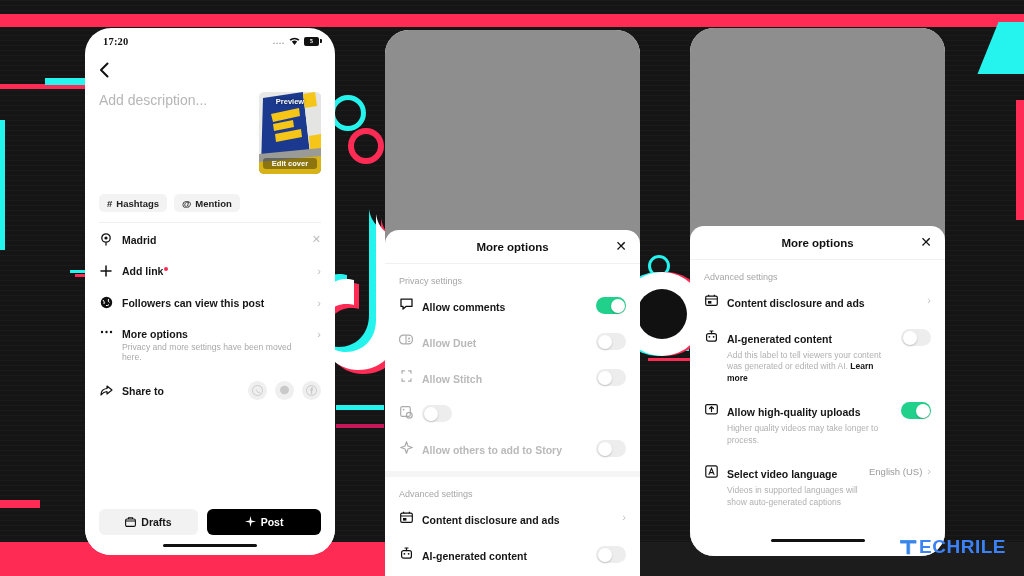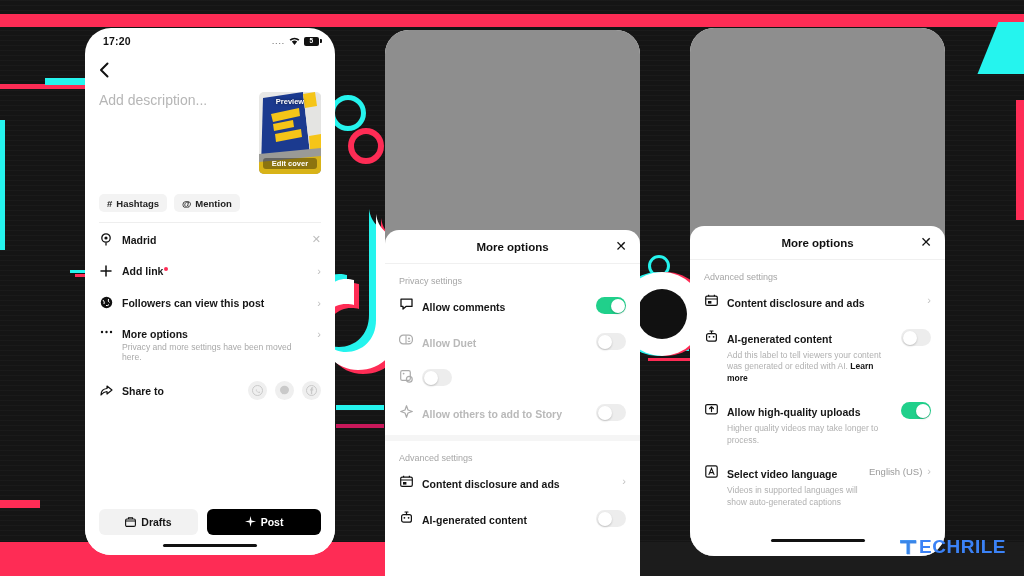--- a/index.html
+++ b/index.html
@@ -28,21 +28,21 @@
   .phone { position:absolute; background:#fff; overflow:hidden; }
   .phone.p1 { left:85px; top:28px; width:250px; height:527px; border-radius:26px; }
   .phone.p2 { left:385px; top:30px; width:255px; height:546px; border-radius:24px 24px 0 0; }
   .phone.p3 { left:690px; top:28px; width:255px; height:528px; border-radius:24px; }
 
   .dim { position:absolute; inset:0; background:#8e8e8e; z-index:3; pointer-events:none; }
 
   
   .statusbar { height:26px; display:flex; align-items:center;
     justify-content:space-between; padding:0 16px 0 18px; font-size:10.5px;
-    font-weight:bold; color:#111; letter-spacing:.2px; }
+    font-weight:bold; color:#111; letter-spacing:.2px;font-family:Liberation Serif, serif; }
   .sb-right { display:flex; align-items:center; gap:4px; }
   .dots { letter-spacing:1px; font-size:8px; color:#8a8a8a; }
   .wifi { display:block; }
   .batt { width:15px; height:9px; border-radius:2px; background:#111;
     position:relative; display:flex; align-items:center; justify-content:center; }
   .batt:after { content:""; position:absolute; right:-2.5px; top:2.5px;
     width:2px; height:4px; background:#111; border-radius:0 1px 1px 0; }
   .batt span { font-size:6.5px; color:#fff; font-weight:bold; line-height:1; }
 
   
@@ -392,20 +392,31 @@
             <circle cx="10" cy="4.4" r="1" fill="#111"></circle>
             <path d="M8.6 7 q1.4 1.2 2.8 0" stroke="#111" stroke-width="1" fill="none"></path>
           </svg>
       </span>
       <span class="body"><span class="t">Allow Duet</span></span>
       <span class="tog">
           <i></i>
         </span>
     </div>
 
+    <div class="srow off">
+      <span class="ico">
+        <svg width="11" height="12" viewBox="0 0 11 12">
+            <path d="M3.4 .8 H1 V3.2 M7.6 .8 H10 V3.2 M3.4 11.2 H1 V8.8 M7.6 11.2 H10 V8.8" fill="none" stroke="#111" stroke-width="1.2" stroke-linecap="round"></path>
+          </svg>
+      </span>
+      <span class="body"><span class="t">Allow Stitch</span></span>
+      <span class="tog">
+          <i></i>
+        </span>
+    </div>
 
     <div class="srow off">
       <span class="ico">
         <svg width="13" height="13" viewBox="0 0 13 13">
             <rect x=".7" y=".7" width="9.6" height="9.6" rx="1.6" fill="none" stroke="#111" stroke-width="1.2"></rect>
             <circle cx="9.3" cy="9.3" r="2.9" fill="none" stroke="#111" stroke-width="1.2"></circle>
             <circle cx="3.6" cy="3.6" r=".9" fill="#111"></circle>
           </svg>
       </span>
       <span class="tog">

